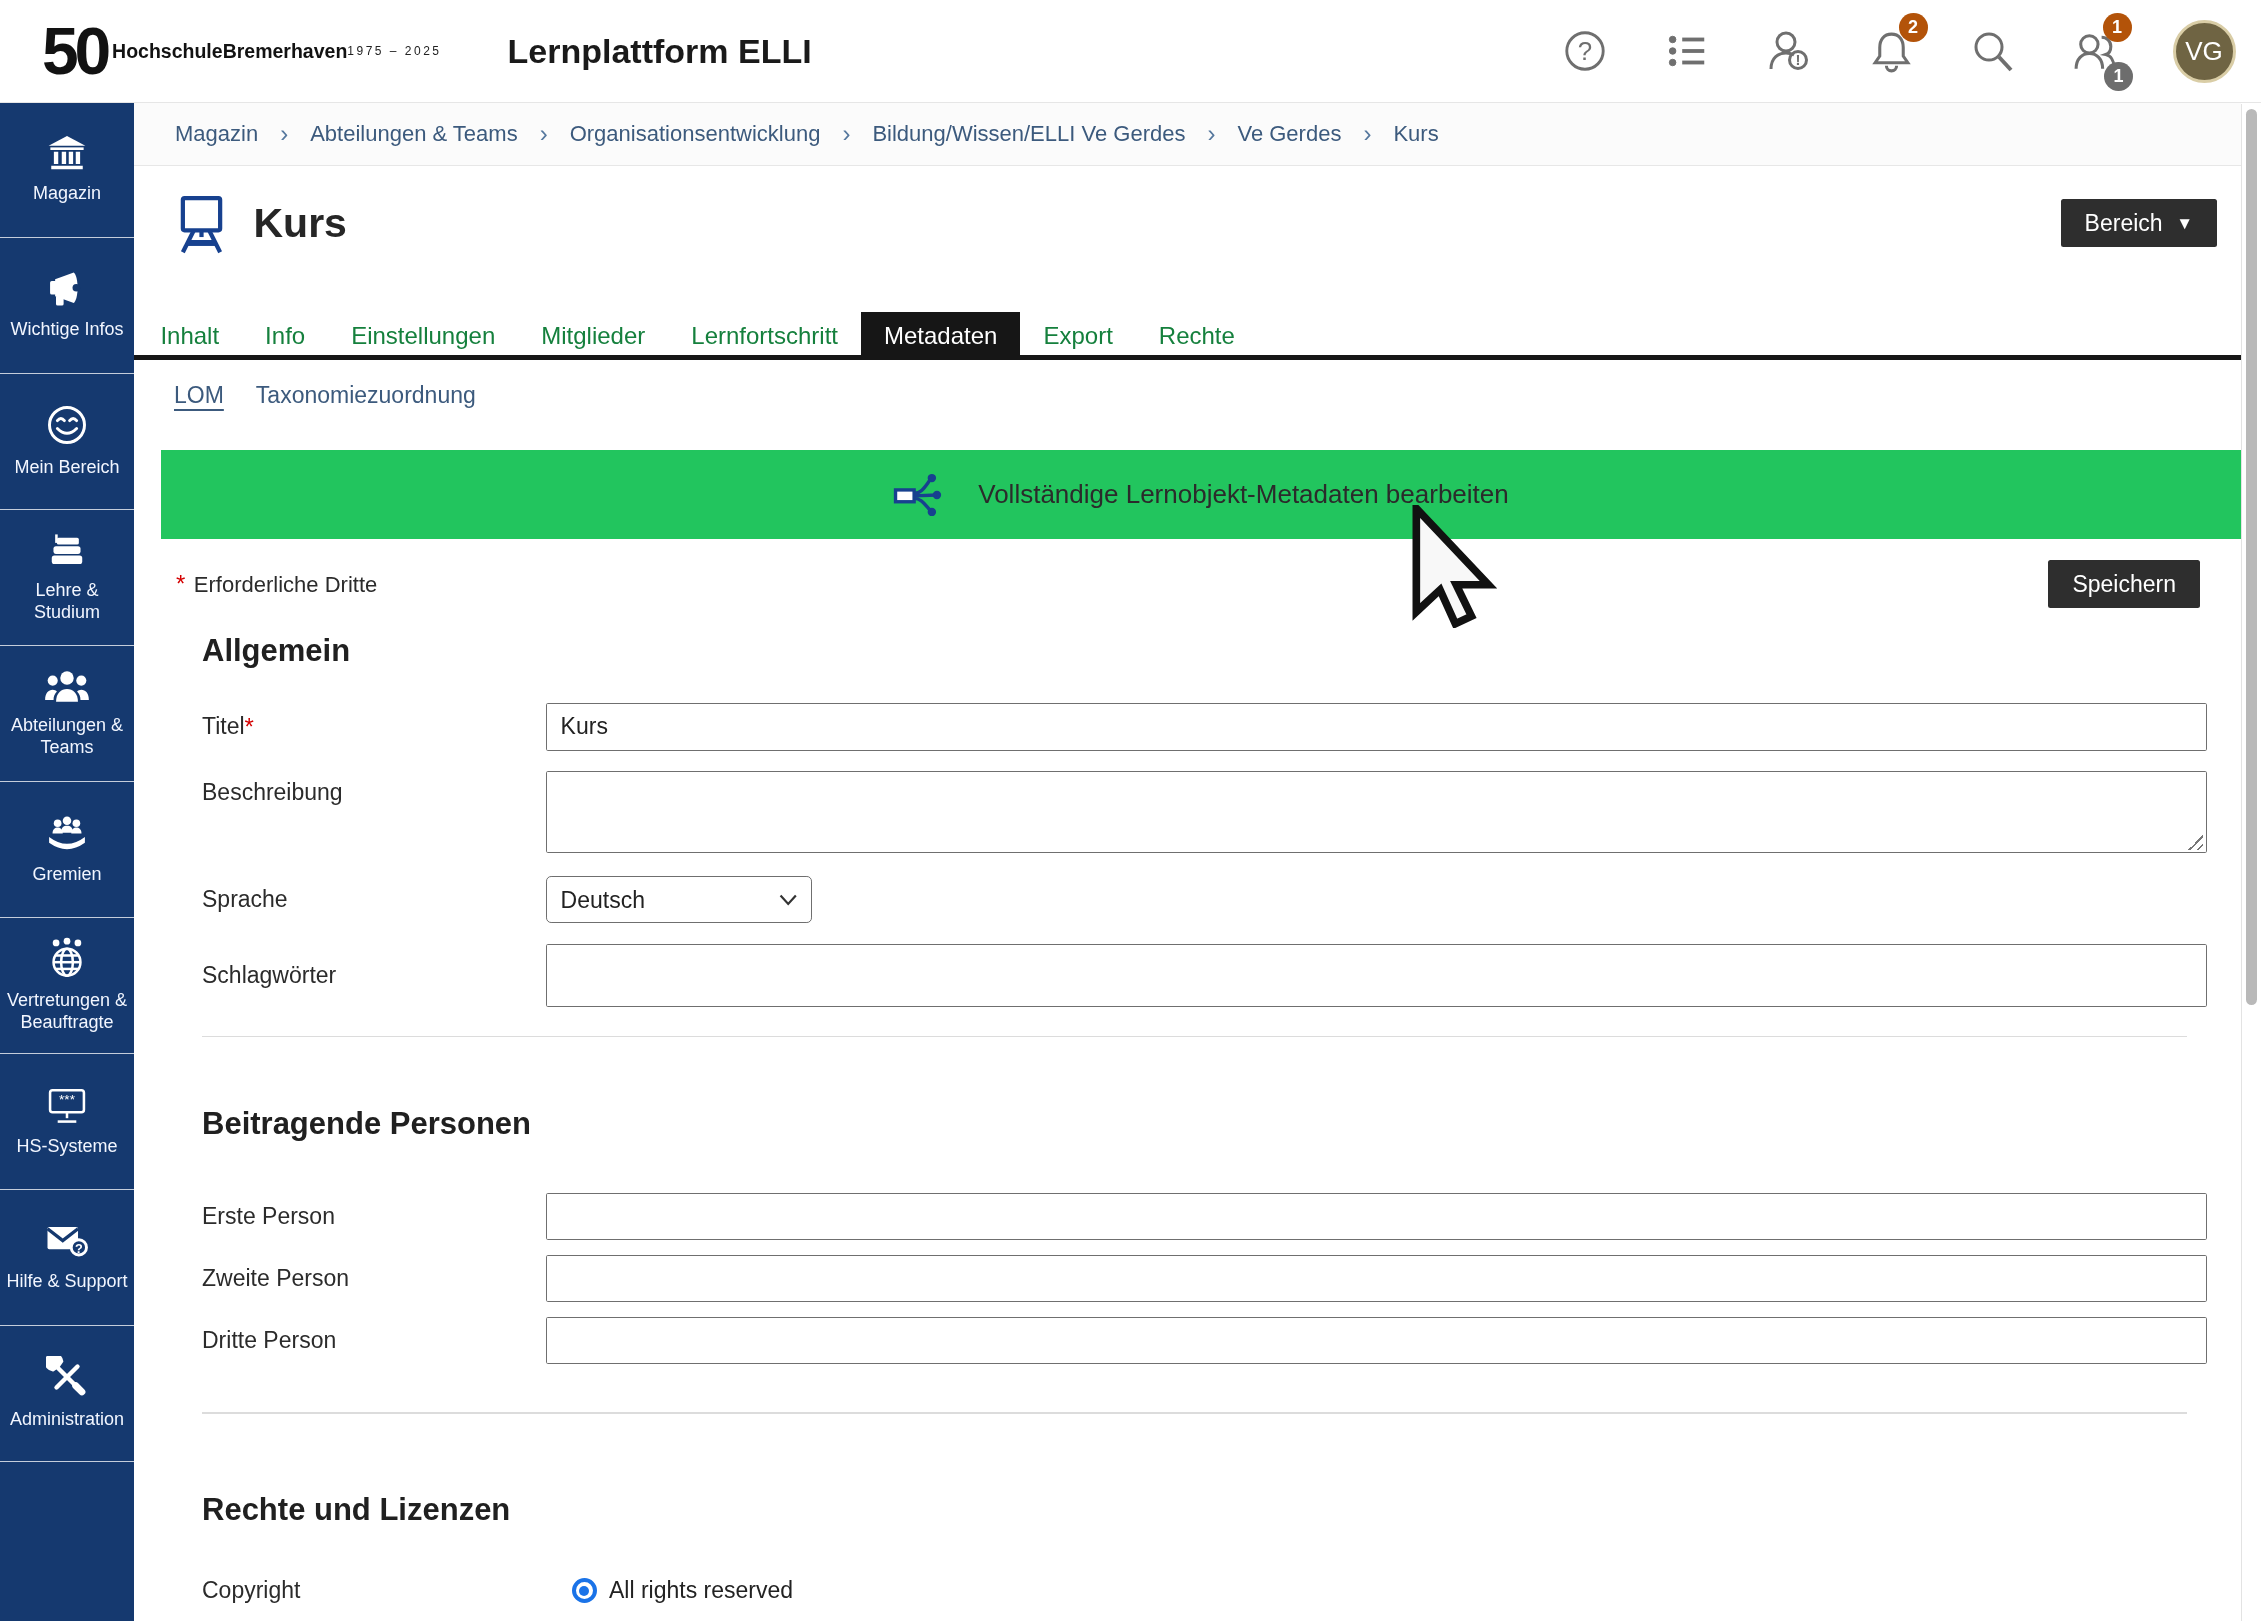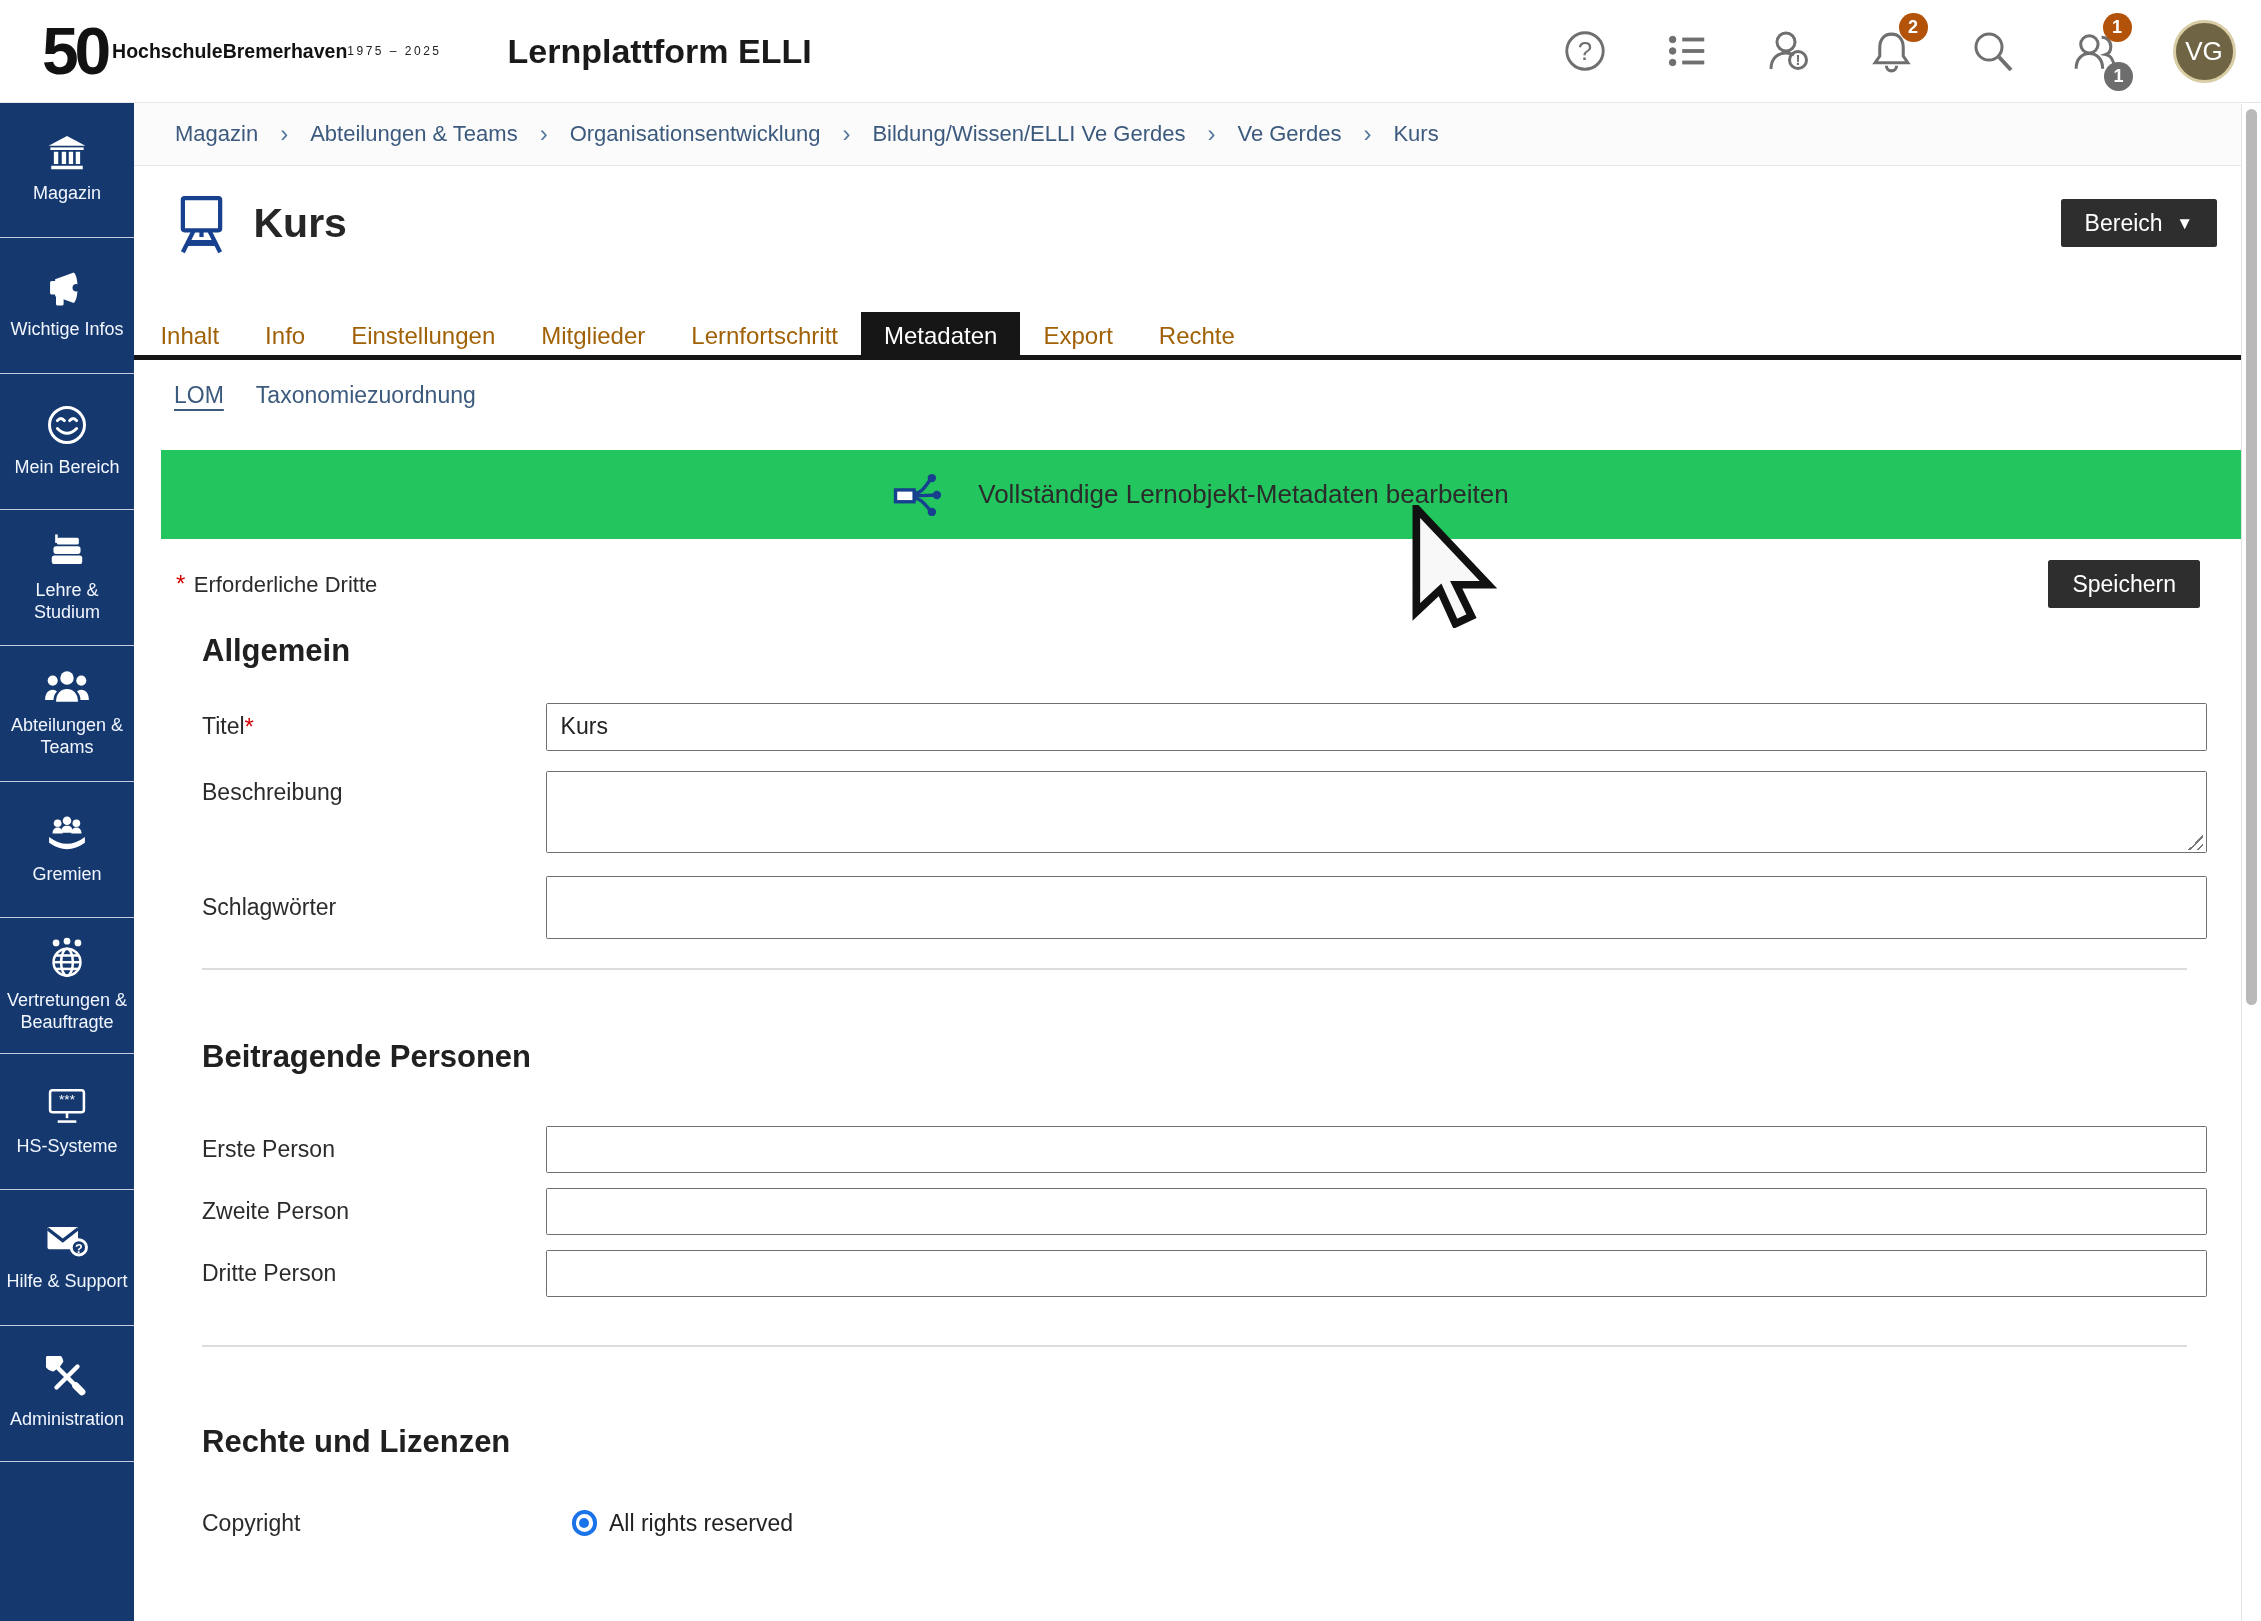--- a/index.html
+++ b/index.html
@@ -66,21 +66,21 @@
   .btn-dark{
     background:#2e2e2e;color:#fff;border:none;border-radius:2.5px;font-size:23px;
     height:48px;padding:0 24px;display:flex;align-items:center;gap:13.6px;cursor:pointer;
     font-family:"Liberation Sans", sans-serif;
   }
   .caret{font-size:17px;line-height:1;}
   
   .tabs{margin-top:48px;position:relative;display:flex;align-items:flex-end;height:52px;padding-left:3.4px;}
   .tabs .underline{position:absolute;left:0;right:0;bottom:0;height:4.2px;background:#161616;}
   .tab{
-    font-size:24px;color:#a16207;padding:0 23px;height:48px;display:flex;align-items:center;
+    font-size:24px;color:#15803d;padding:0 23px;height:48px;display:flex;align-items:center;
     cursor:pointer;position:relative;z-index:1;
   }
   .tab.active{background:#161616;color:#ffffff;}
   .subtabs{margin-top:18.7px;display:flex;gap:32px;padding-left:40px;height:34px;align-items:center;}
   .subtab{font-size:23px;color:#3c5a7d;cursor:pointer;}
   .subtab.active{text-decoration:underline;text-underline-offset:6px;}
   
   .meta-banner{
     margin:38px 0 0 27px;height:89px;background:#22c55e;
     display:flex;align-items:center;justify-content:center;gap:36px;cursor:pointer;
@@ -387,20 +387,33 @@
   </div>
 
   <div class="frow top">
     <div class="flabel">Beschreibung</div>
     <div class="fcontrol">
       <textarea class="ipt" style=""></textarea>
       <div class="resize-corner"></div>
     </div>
   </div>
 
+  <div class="frow">
+    <div class="flabel">Sprache</div>
+    <div class="fcontrol">
+      <div class="sel-wrap">
+        <select class="ipt">
+          <option>Deutsch</option>
+        </select>
+        <svg class="sel-chevron" width="20.4" height="15.3" viewBox="0 0 24 18" fill="none" stroke="#333" stroke-width="2.6">
+          <polyline points="3,4 12,14 21,4"></polyline>
+        </svg>
+      </div>
+    </div>
+  </div>
 
   <div class="frow">
     <div class="flabel">Schlagwörter</div>
     <div class="fcontrol">
       <input class="ipt h74" type="text" value="" style="">
     </div>
   </div>
 
   <div class="divider"></div>
 

